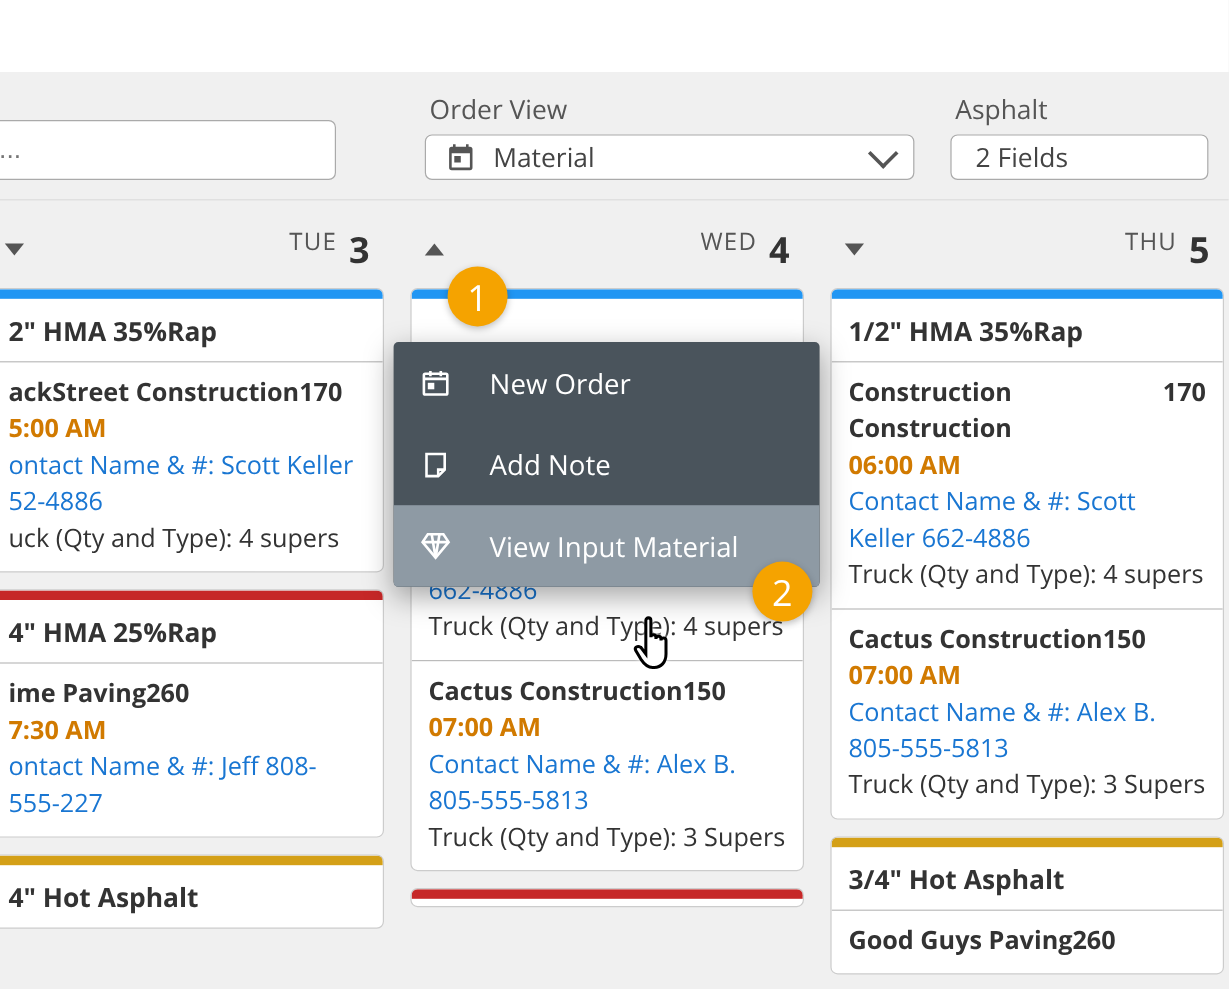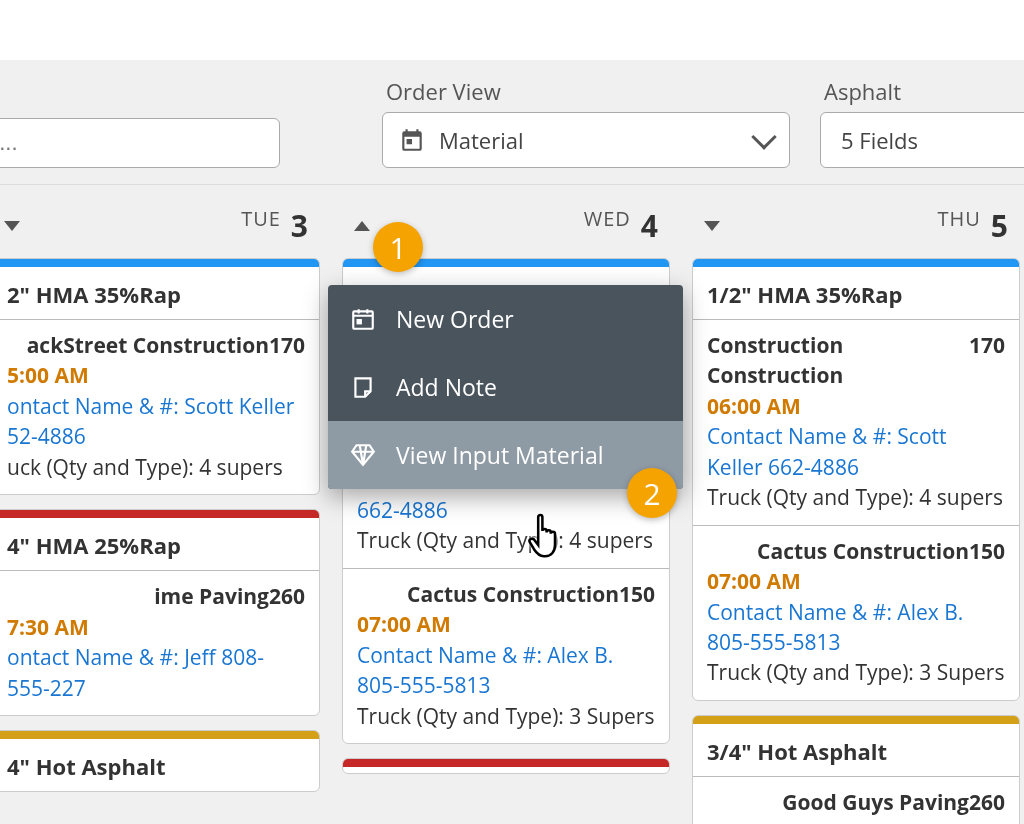--- a/index.html
+++ b/index.html
@@ -31,21 +31,21 @@
     border: 1px solid #aaa;
     border-radius: 6px;
     font-size: 22px;
     padding: 0 16px;
     color: #888;
     outline: none;
     background: #fff;
   }
   .select-box {
     width: 408px;
-    height: 56px;
+    height: 38px;
     border: 1px solid #aaa;
     border-radius: 6px;
     background: #fff;
     display: flex;
     align-items: center;
     padding: 0 16px;
     gap: 14px;
     font-size: 22px;
     color: #444;
     cursor: pointer;
@@ -84,21 +84,21 @@
   .stripe.red { background: #c62828; }
   .stripe.gold { background: #d4a017; }
   .card .title {
     font-size: 22px;
     font-weight: 700;
     padding: 12px 14px 10px 14px;
     color: #333;
   }
   .card .divider { border-top: 1px solid #bbb; }
   .entry { padding: 10px 14px 12px 14px; font-size: 21px; line-height: 1.45; }
-  .entry .row1 { display: flex; justify-content: flex-end; align-items: baseline; }
+  .entry .row1 { display: flex; justify-content: flex-start; align-items: baseline; }
   .entry .company { font-weight: 700; color: #333; }
   .entry .qty { font-weight: 700; color: #333; }
   .entry .time { color: #d17a00; font-weight: 700; }
   .entry .link { color: #1976d2; cursor: pointer; }
   .entry .truck { color: #333; }
   .badge {
     width: 50px; height: 50px;
     background: #f5a300;
     border-radius: 50%;
     color: #fff;
@@ -117,21 +117,21 @@
     width: 355px;
     background: #4a545c;
     border-radius: 4px;
     box-shadow: 0 8px 24px rgba(0,0,0,0.35);
     z-index: 15;
     overflow: hidden;
   }
   .menu-item {
     display: flex;
     align-items: center;
-    gap: 20px;
+    gap: 32px;
     padding: 18px 22px;
     color: #fff;
     font-size: 23px;
     cursor: pointer;
   }
   .menu-item.hovered { background: #8e9aa4; }
   .icon-svg { width: 26px; height: 26px; flex: 0 0 26px; }
   .chev-down {
     width: 18px; height: 18px;
     border-right: 3px solid #555;
@@ -154,34 +154,34 @@
 </style>
 </head>
 <body>
 
 <div class="whitebar"></div>
 
 <div class="filterbar">
   <div style="margin-left:-30px">
     <input class="search-input" placeholder="h..." style="">
   </div>
-  <div class="filter-group" style="margin-left:72px">
+  <div class="filter-group" style="margin-left:44px">
     <div class="filter-label">Order View</div>
     <div class="select-box">
       <svg class="cal-icon" viewBox="0 0 24 24" fill="#555">
         <path d="M19 4h-1V2h-2v2H8V2H6v2H5a2 2 0 0 0-2 2v14a2 2 0 0 0 2 2h14a2 2 0 0 0 2-2V6a2 2 0 0 0-2-2zm0 16H5V9h14v11zM7 11h5v5H7z"></path>
       </svg>
       <span>Material</span>
       <span class="chev-down"></span>
     </div>
   </div>
   <div class="filter-group">
     <div class="filter-label">Asphalt</div>
     <div class="select-box small">
-      <span>5 Fields</span>
+      <span>2 Fields</span>
     </div>
   </div>
 </div>
 
 <div class="board">
 
   <div class="column">
     <div class="day-header">
       <span class="caret down"></span>
       <span class="right">

